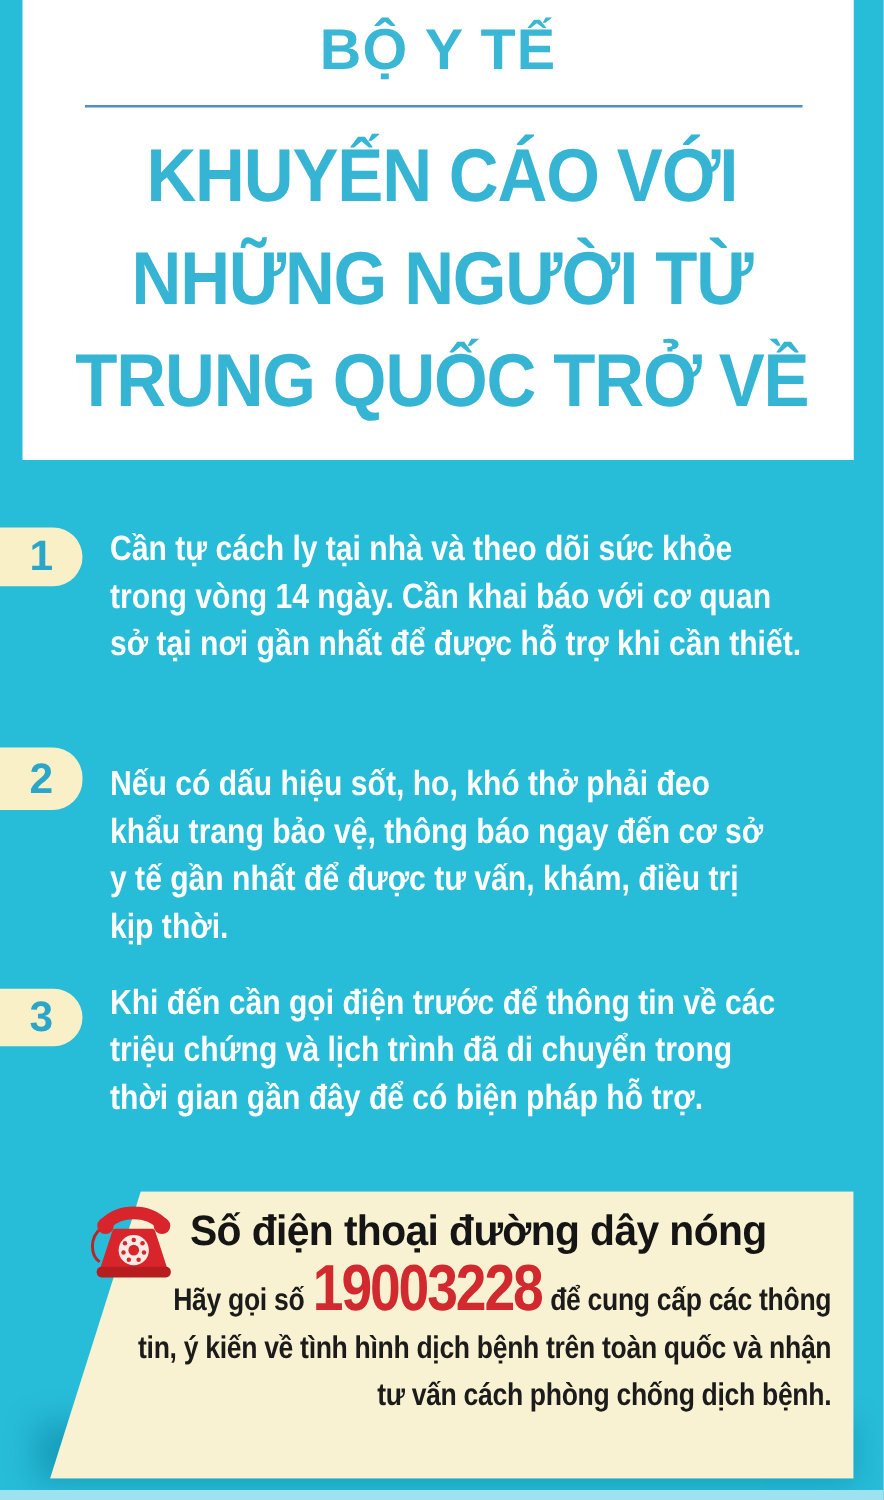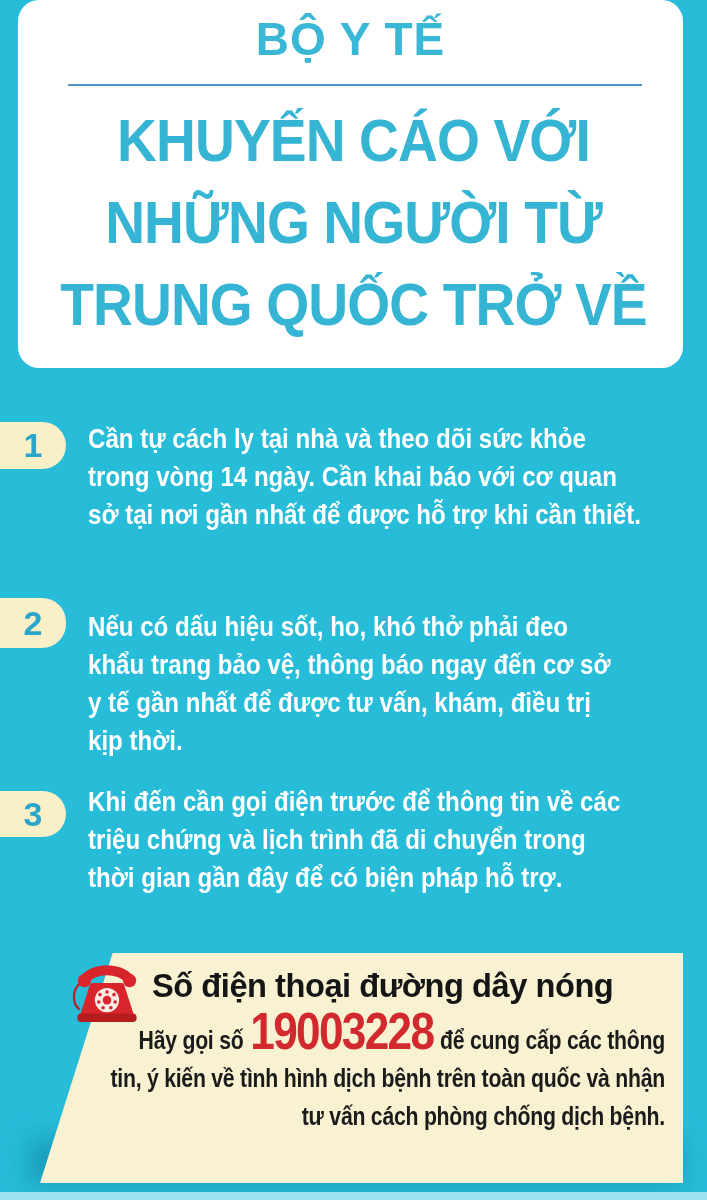--- a/index.html
+++ b/index.html
@@ -5,21 +5,20 @@
   html,body{margin:0;padding:0;background:#e8e8e8;}
   .poster{
     position:relative;width:707px;height:1200px;margin:0 auto;
     background:#27BCD8;overflow:hidden;
     font-family:"Liberation Sans",sans-serif;
   }
   
   .header-box{
     position:absolute;left:18px;top:0;width:665px;height:368px;
     background:#ffffff;
-    border-radius:21px;
   }
   .ministry{
     position:absolute;left:0;top:12px;width:665px;
     text-align:center;font-size:46px;font-weight:700;
     color:#3BB7D6;letter-spacing:1px;
   }
   .divider{
     position:absolute;left:50px;top:84px;width:574px;height:2px;
     background:#4E90C4;
   }

